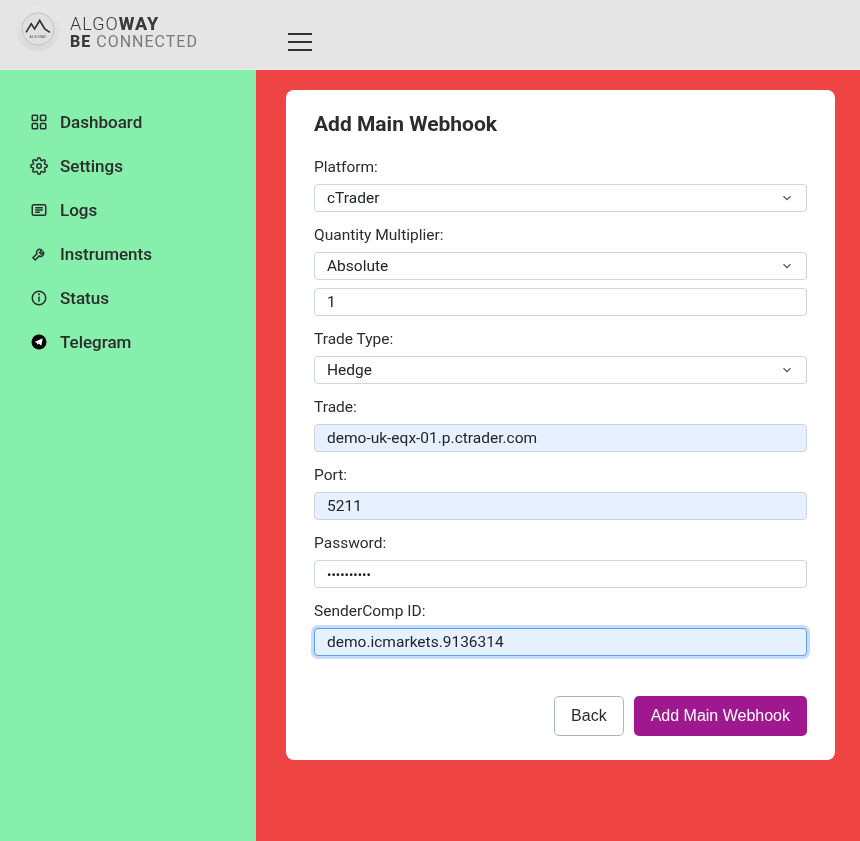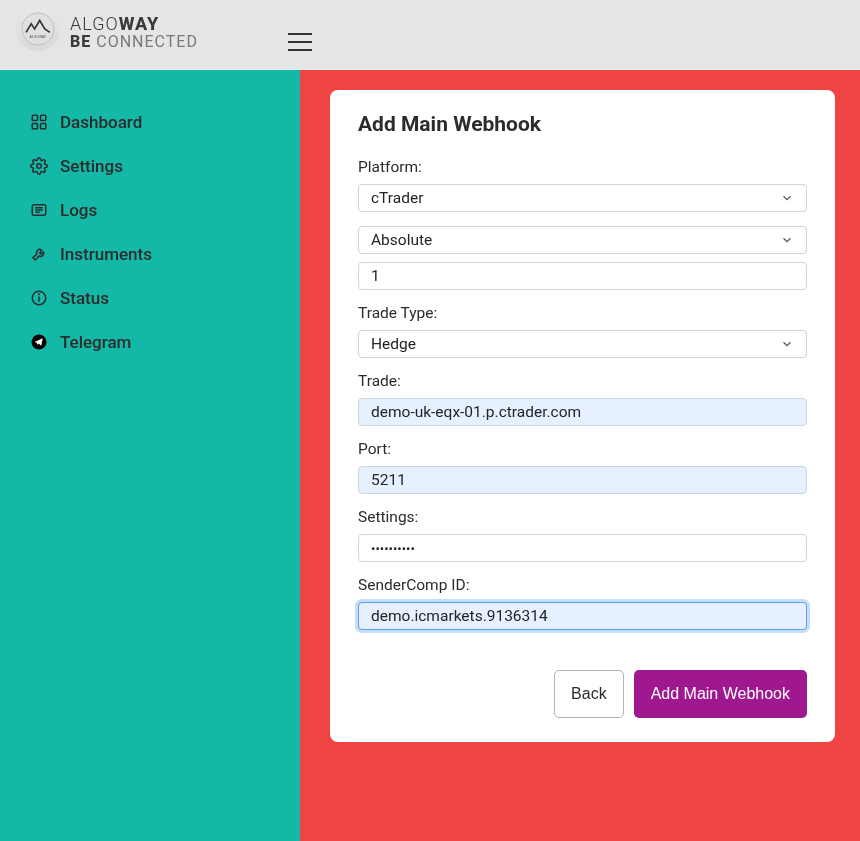--- a/index.html
+++ b/index.html
@@ -57,23 +57,23 @@
     justify-content: space-between;
     cursor: pointer;
   }
   .hamburger div { height: 2px; background: #333; }
 
   
   .layout { display: flex; height: calc(100% - 70px); }
 
   
   .sidebar {
-    width: 300px;
+    width: 256px;
     padding: 30px 10px 0 30px;
-    background: #14b8a6;
+    background: #86efac;
   }
   .nav-item {
     display: flex;
     align-items: center;
     padding: 12px 0;
     font-size: 17px;
     font-weight: 500;
     color: #2c2c2c;
     cursor: pointer;
   }
@@ -153,21 +153,21 @@
   .stack-top { margin-bottom: 8px; }
 
   
   .card-footer {
     display: flex;
     justify-content: flex-end;
     gap: 10px;
     margin-top: 26px;
   }
   .btn {
-    height: 48px;
+    height: 40px;
     padding: 0 16px;
     border-radius: 5px;
     font-size: 16px;
     cursor: pointer;
     display: inline-flex;
     align-items: center;
     justify-content: center;
     border: 1px solid transparent;
   }
   .btn-outline {
@@ -292,20 +292,21 @@
           <span>cTrader</span>
           <span class="chevron">
             <svg viewBox="0 0 24 24" fill="none" stroke="currentColor" stroke-width="2">
                 <polyline points="6 9 12 15 18 9"></polyline>
               </svg>
           </span>
         </div>
       </div>
 
       <div class="form-group">
+        <label class="form-label">Quantity Multiplier:</label>
         <div class="form-select stack-top">
           <span>Absolute</span>
           <span class="chevron">
             <svg viewBox="0 0 24 24" fill="none" stroke="currentColor" stroke-width="2">
                 <polyline points="6 9 12 15 18 9"></polyline>
               </svg>
           </span>
         </div>
         <div class="form-control">
           <span>1</span>
@@ -332,21 +333,21 @@
       </div>
 
       <div class="form-group">
         <label class="form-label">Port:</label>
         <div class="form-control input-muted">
           <span>5211</span>
         </div>
       </div>
 
       <div class="form-group">
-        <label class="form-label">Settings:</label>
+        <label class="form-label">Password:</label>
         <div class="form-control">
           <span class="pw-dots">••••••••••</span>
         </div>
       </div>
 
       <div class="form-group">
         <label class="form-label">SenderComp ID:</label>
         <div class="form-control input-focused">
           <span>demo.icmarkets.9136314</span>
         </div>

